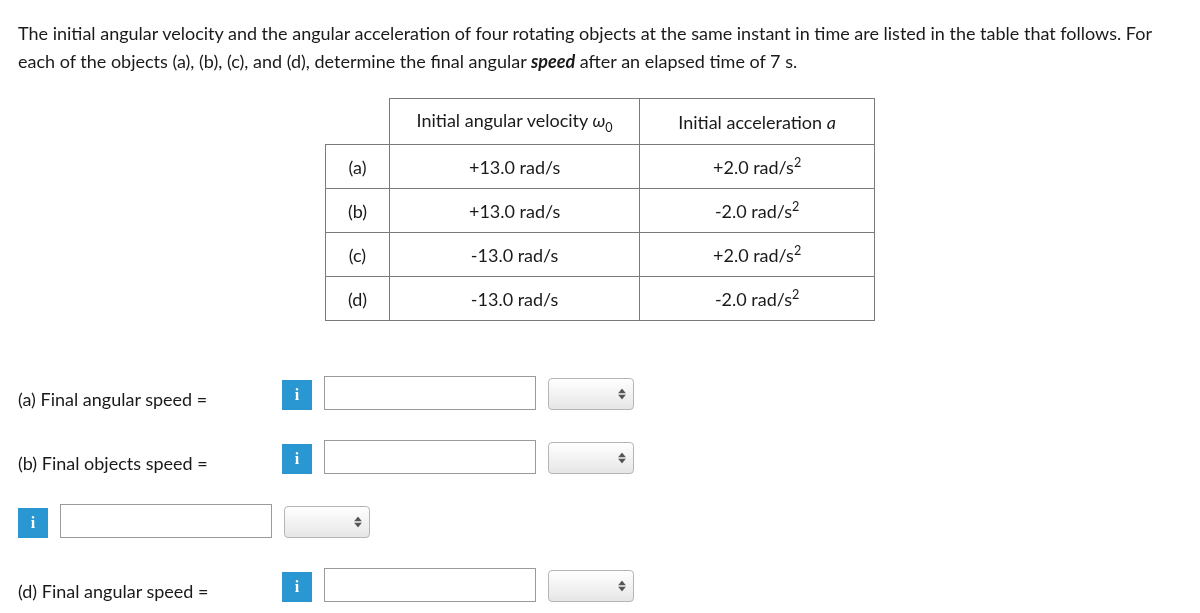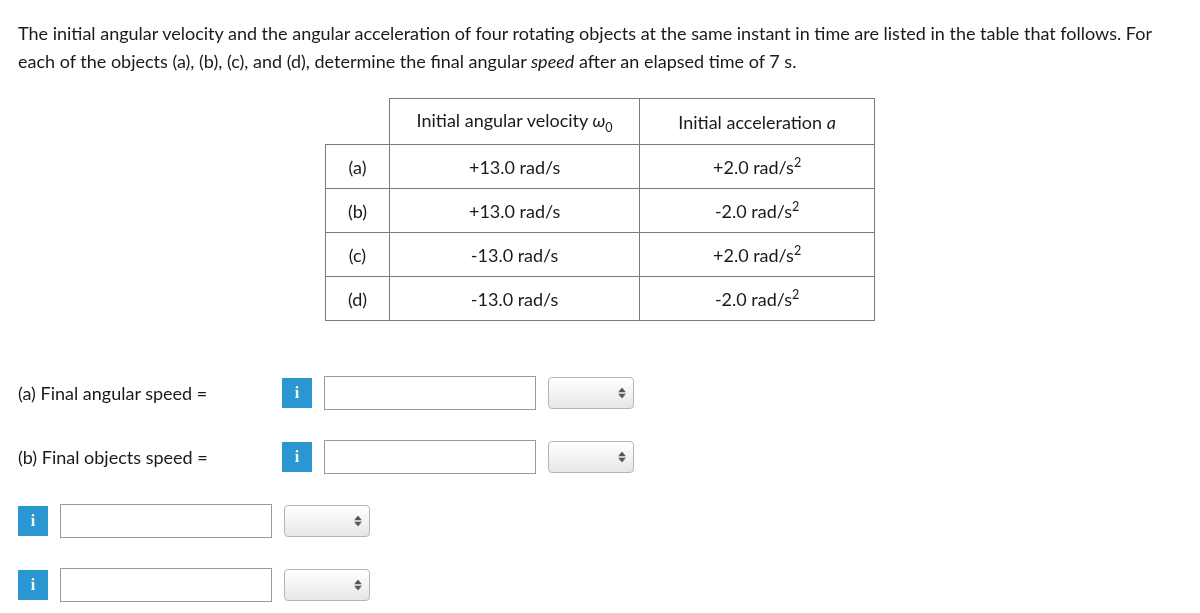--- a/index.html
+++ b/index.html
@@ -8,21 +8,21 @@
       font-size: 18px;
       color: #1a1a1a;
       padding: 20px 18px;
       background: #fff;
       width: 1200px;
     }
     .question-text {
       line-height: 1.55;
       margin-bottom: 22px;
     }
-    .question-text .italic { font-style: italic; }
+    .question-text .italic { font-style: italic; font-weight: bold; }
     .table-wrap {
       display: flex;
       justify-content: center;
       margin-bottom: 55px;
     }
     table.data {
       border-collapse: collapse;
       padding-left: 46px;
     }
     table.data th, table.data td {
@@ -42,21 +42,21 @@
     .omega0 .sub { font-size: 0.7em; vertical-align: sub; }
     .squared { font-size: 0.7em; vertical-align: super; }
     .acc-a { font-style: italic; }
     .rowlabel { width: 48px; padding-left: 14px; padding-right: 14px; }
     .velcell { width: 250px; }
     .acccell { width: 235px; }
 
     .answers { display: flex; flex-direction: column; gap: 30px; }
     .answer-row {
       display: flex;
-      align-items: center;
+      align-items: flex-end;
       gap: 12px;
     }
     .answer-label {
       width: 252px;
     }
     .info-btn {
       width: 30px; height: 30px;
       background: #2L96d1;
       background: #2a97d3;
       color: #fff;
@@ -192,20 +192,21 @@
             <polygon points="4,0 8,5 0,5" fill="#555"></polygon>
           </svg>
         <svg width="8" height="5" viewBox="0 0 8 5">
             <polygon points="0,0 8,0 4,5" fill="#555"></polygon>
           </svg>
       </span>
     </div>
   </div>
 
   <div class="answer-row">
+    <div class="answer-label">(d)   Final angular speed =</div>
     <button class="info-btn">i</button>
     <input type="text" class="text-input" value="" style="">
     <div class="select-wrap">
       <select class="unit-select"><option></option></select>
       <span class="select-arrows">
         <svg width="8" height="5" viewBox="0 0 8 5">
             <polygon points="4,0 8,5 0,5" fill="#555"></polygon>
           </svg>
         <svg width="8" height="5" viewBox="0 0 8 5">
             <polygon points="0,0 8,0 4,5" fill="#555"></polygon>

